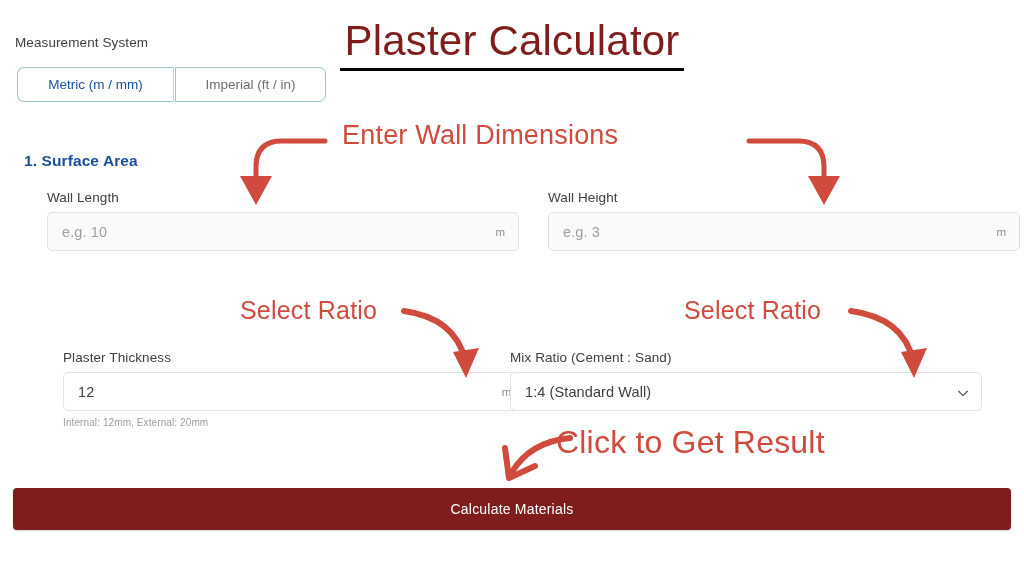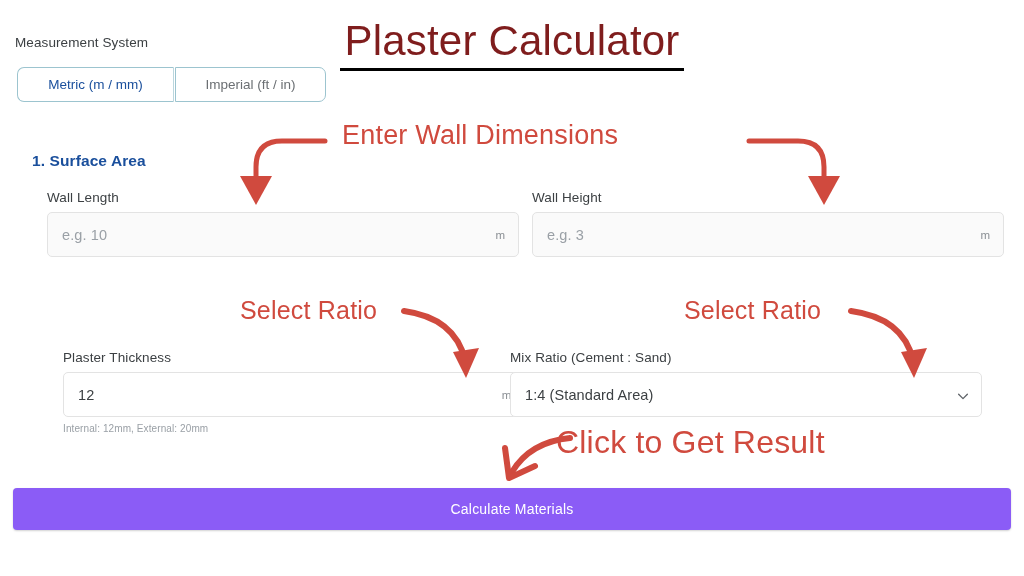--- a/index.html
+++ b/index.html
@@ -76,37 +76,37 @@
     padding: 0 4px 4px 4px;
   }
   
   .section-title {
     position: absolute;
     font-size: 15.5px;
     font-weight: bold;
     color: #1a4f9c;
     letter-spacing: 0.1px;
   }
-  #sec1-title { left: 32px; top: 152px; text-align: right; }
+  #sec1-title { left: 24px; top: 152px; text-align: right; }
   #sec2-title { left: 31px; top: 312px; }
 
   .field {
     position: absolute;
     margin-left: 16px;
   }
   .field-label {
     font-size: 13.5px;
     color: #3c4043;
     margin-bottom: 7px;
     display: block;
     letter-spacing: 0.1px;
   }
   .input-shell {
     position: relative;
-    height: 45px;
+    height: 39px;
     background: #fafafa;
     border: 1px solid #e3e3e3;
     border-radius: 5px;
     box-sizing: border-box;
     display: flex;
     align-items: center;
   }
   .input-shell.white { background: #ffffff; }
   .input-text {
     padding-left: 14px;
@@ -130,32 +130,32 @@
   }
   .helper {
     font-size: 10px;
     color: #9aa0a6;
     margin-top: 6px;
     display: block;
     letter-spacing: 0.1px;
   }
   
   #f-length { left: 31px; top: 190px; width: 472px; }
-  #f-height { left: 516px; top: 190px; width: 472px; }
+  #f-height { left: 532px; top: 190px; width: 472px; }
   #f-thick  { left: 31px; top: 350px; width: 472px; padding-left: 16px; }
   #f-mix    { left: 494px; top: 350px; width: 472px; }
 
   
   .cta {
     position: absolute;
     left: 13px;
     top: 488px;
     width: 998px;
     height: 42px;
-    background: #8b5cf6;
+    background: #7f1d1d;
     border: none;
     border-radius: 4px;
     color: #ffffff;
     font-size: 14px;
     font-family: "Liberation Sans", sans-serif;
     cursor: pointer;
     letter-spacing: 0.2px;
     box-shadow: 0 1px 2px rgba(0,0,0,0.18);
   }
   
@@ -223,21 +223,21 @@
     <div class="input-shell white">
       <span class="input-text filled">12</span>
       <span class="unit">mm</span>
     </div>
     <span class="helper">Internal: 12mm, External: 20mm</span>
   </div>
 
   <div class="field" id="f-mix">
     <label class="field-label">Mix Ratio (Cement : Sand)</label>
     <div class="input-shell white">
-      <span class="input-text filled">1:4 (Standard Area)</span>
+      <span class="input-text filled">1:4 (Standard Wall)</span>
       <span class="chevron">
         <svg viewBox="0 0 16 16" width="14" height="14" fill="none" stroke="#5f6368" stroke-width="1.5" stroke-linecap="round" stroke-linejoin="round">
           <path d="M3 6 L8 11 L13 6"></path>
         </svg>
       </span>
     </div>
   </div>
 
   <button class="cta">Calculate Materials</button>
 

